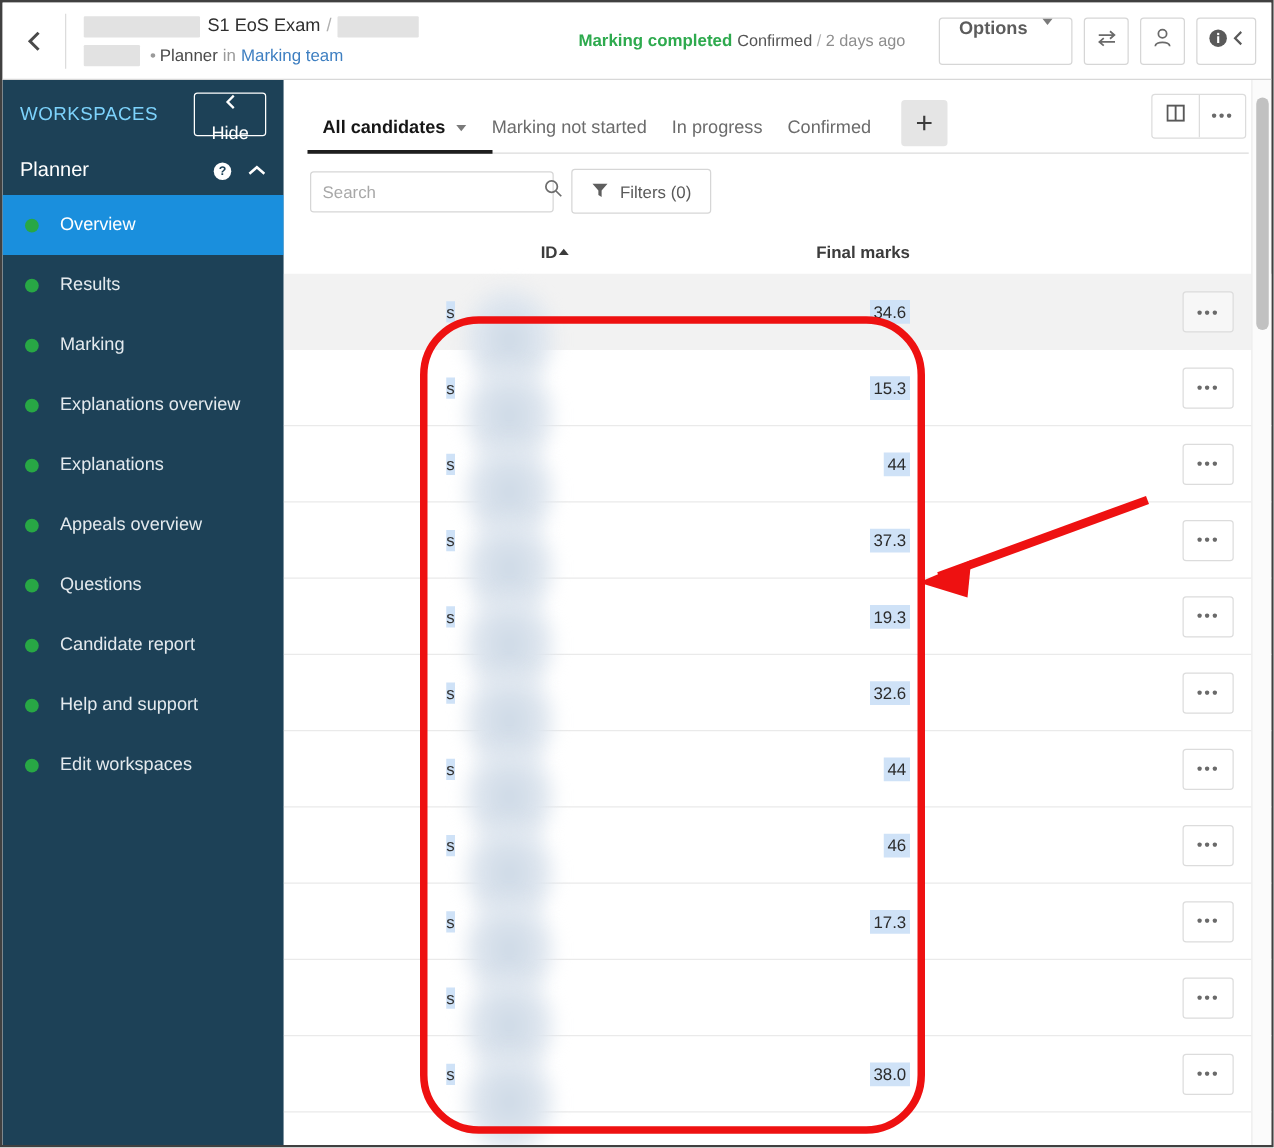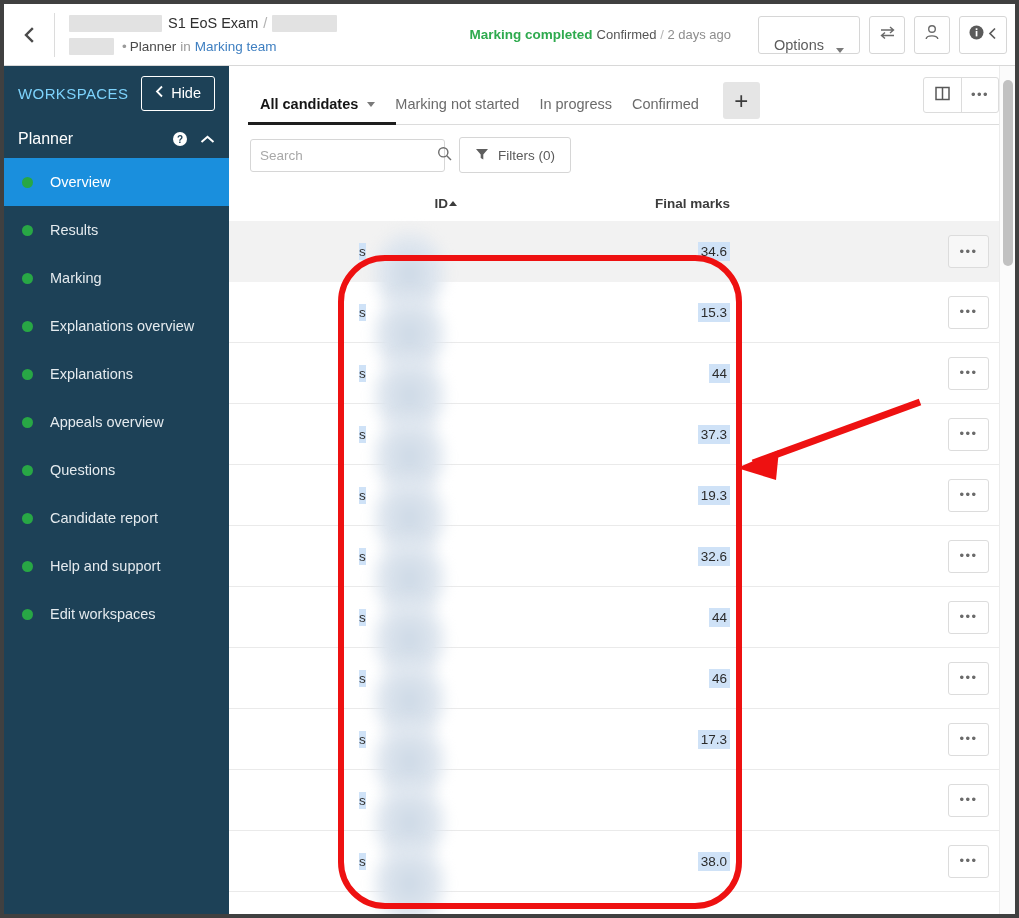--- a/index.html
+++ b/index.html
@@ -6,21 +6,21 @@
   html, body {
     width: 1019px; height: 918px;
     font-family: "Liberation Sans", sans-serif;
     background: #ffffff;
     overflow: hidden;
   }
   #app {
     position: relative;
     width: 1019px; height: 918px;
     background: #fff;
-    border: 4px solid #404040;
+    border: 2px solid #404040;
     overflow: hidden;
   }
 
   
   .topbar {
     position: absolute; left: 0; top: 0; width: 1017px; height: 62px;
     background: #fff;
     border-bottom: 1px solid #d8d8d8;
     display: flex; align-items: center;
   }
@@ -69,22 +69,23 @@
     font-family: inherit;
     cursor: pointer;
     white-space: nowrap;
   }
   .btn-outline {
     height: 38px; padding: 0 15px;
     background: #fff; color: #5c5c5c;
     border: 1px solid #d6d6d6; border-radius: 3px;
     font-size: 14.5px; font-family: inherit;
     cursor: pointer; margin-left: 11px;
-    display:flex; align-items:flex-end; gap:12px;
+    display:flex; align-items:flex-start; gap:12px;
     white-space:nowrap;
+    font-weight:bold;
   }
   .caret-dn {
     width: 0; height: 0; border-left: 4.5px solid transparent;
     border-right: 4.5px solid transparent; border-top: 5px solid #7a7a7a;
   }
   .icon-btn {
     width: 36px; height: 38px; margin-left: 9px;
     background:#fff; border:1px solid #d6d6d6; border-radius:3px;
     display:flex; align-items:center; justify-content:center; cursor:pointer;
   }
@@ -96,21 +97,21 @@
     background: #1d4157;
   }
   .ws-head {
     height: 54px; display: flex; align-items: center; padding: 0 14px;
   }
   .ws-title { color:#7dd3fc; font-size:15px; letter-spacing:.4px; font-weight:400;}
   .hide-btn {
     margin-left: auto; display:flex; align-items:center; gap:7px;
     border:1px solid #ffffff; border-radius:3px;
     height:35px; padding:0 13px; color:#fff; font-size:14.5px;
-    background:transparent; cursor:pointer; font-family:inherit;
+    background:transparent; cursor:pointer; font-family:inherit;flex-direction:column;
   }
   .planner-row {
     height: 38px; display:flex; align-items:center; padding: 0 14px;
   }
   .planner-name { color:#fff; font-size:16px; }
   .planner-icons { margin-left:auto; display:flex; align-items:center; gap:13px;}
   .qmark {
     width:14px;height:14px;border-radius:50%;background:#fff;color:#1d4157;
     font-size:10px;font-weight:bold;display:flex;align-items:center;justify-content:center;
     cursor:pointer;

